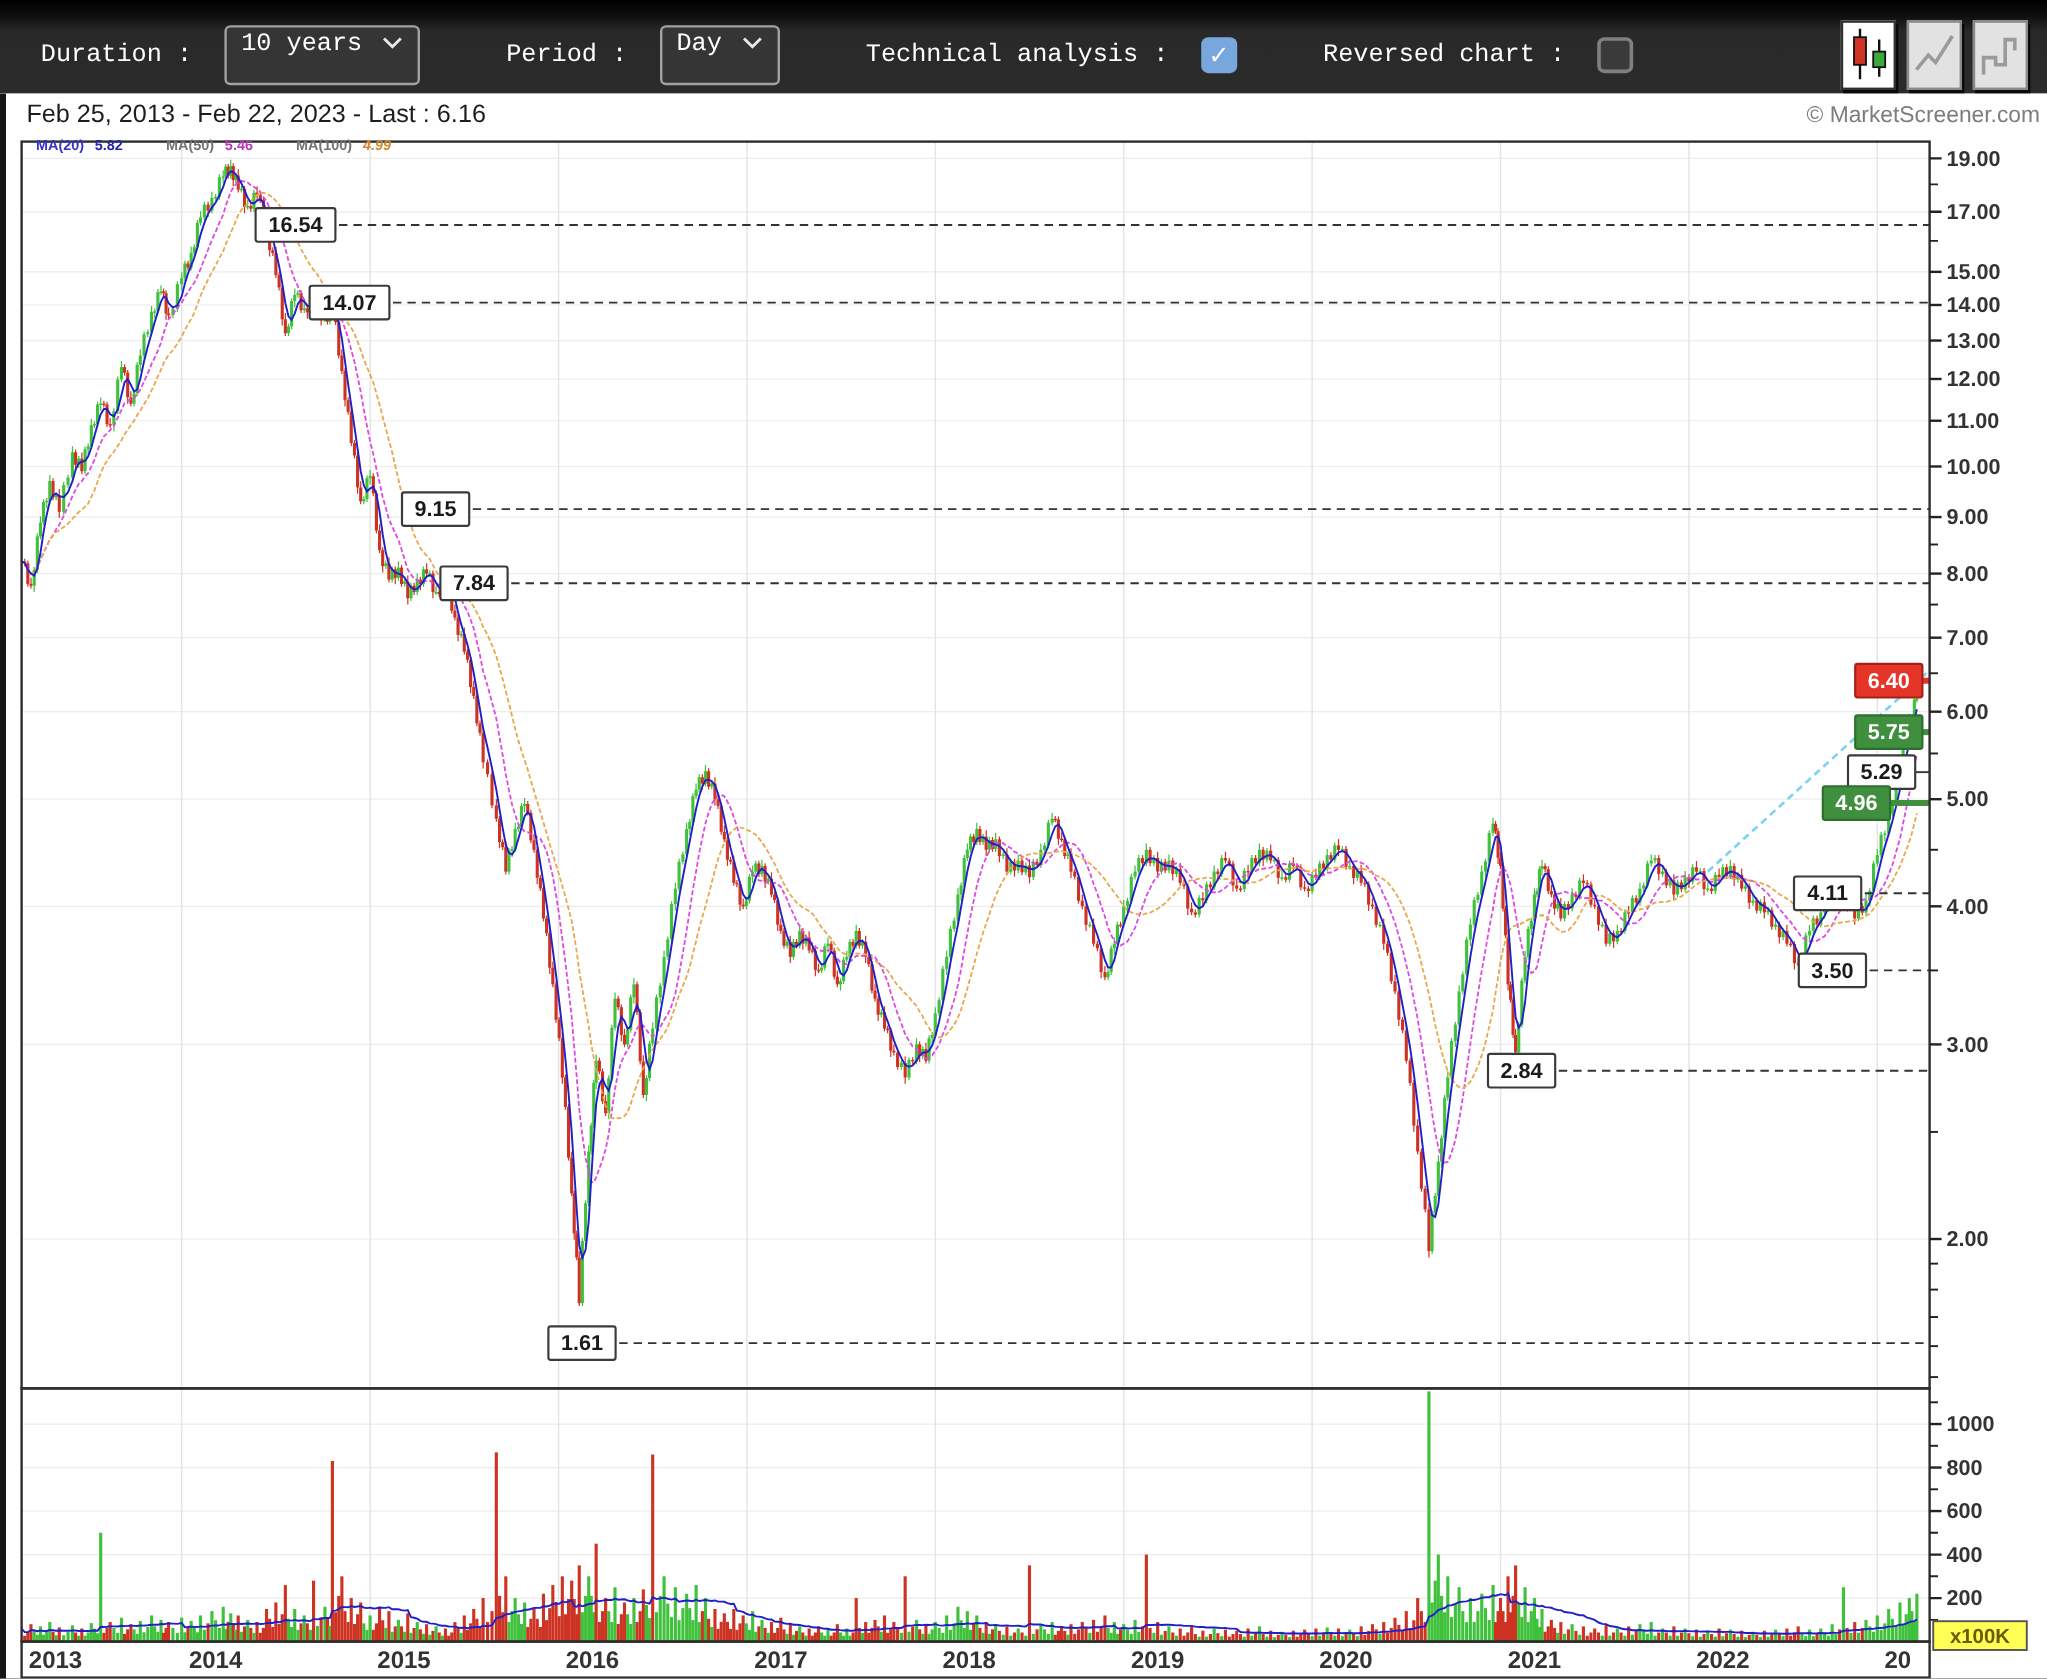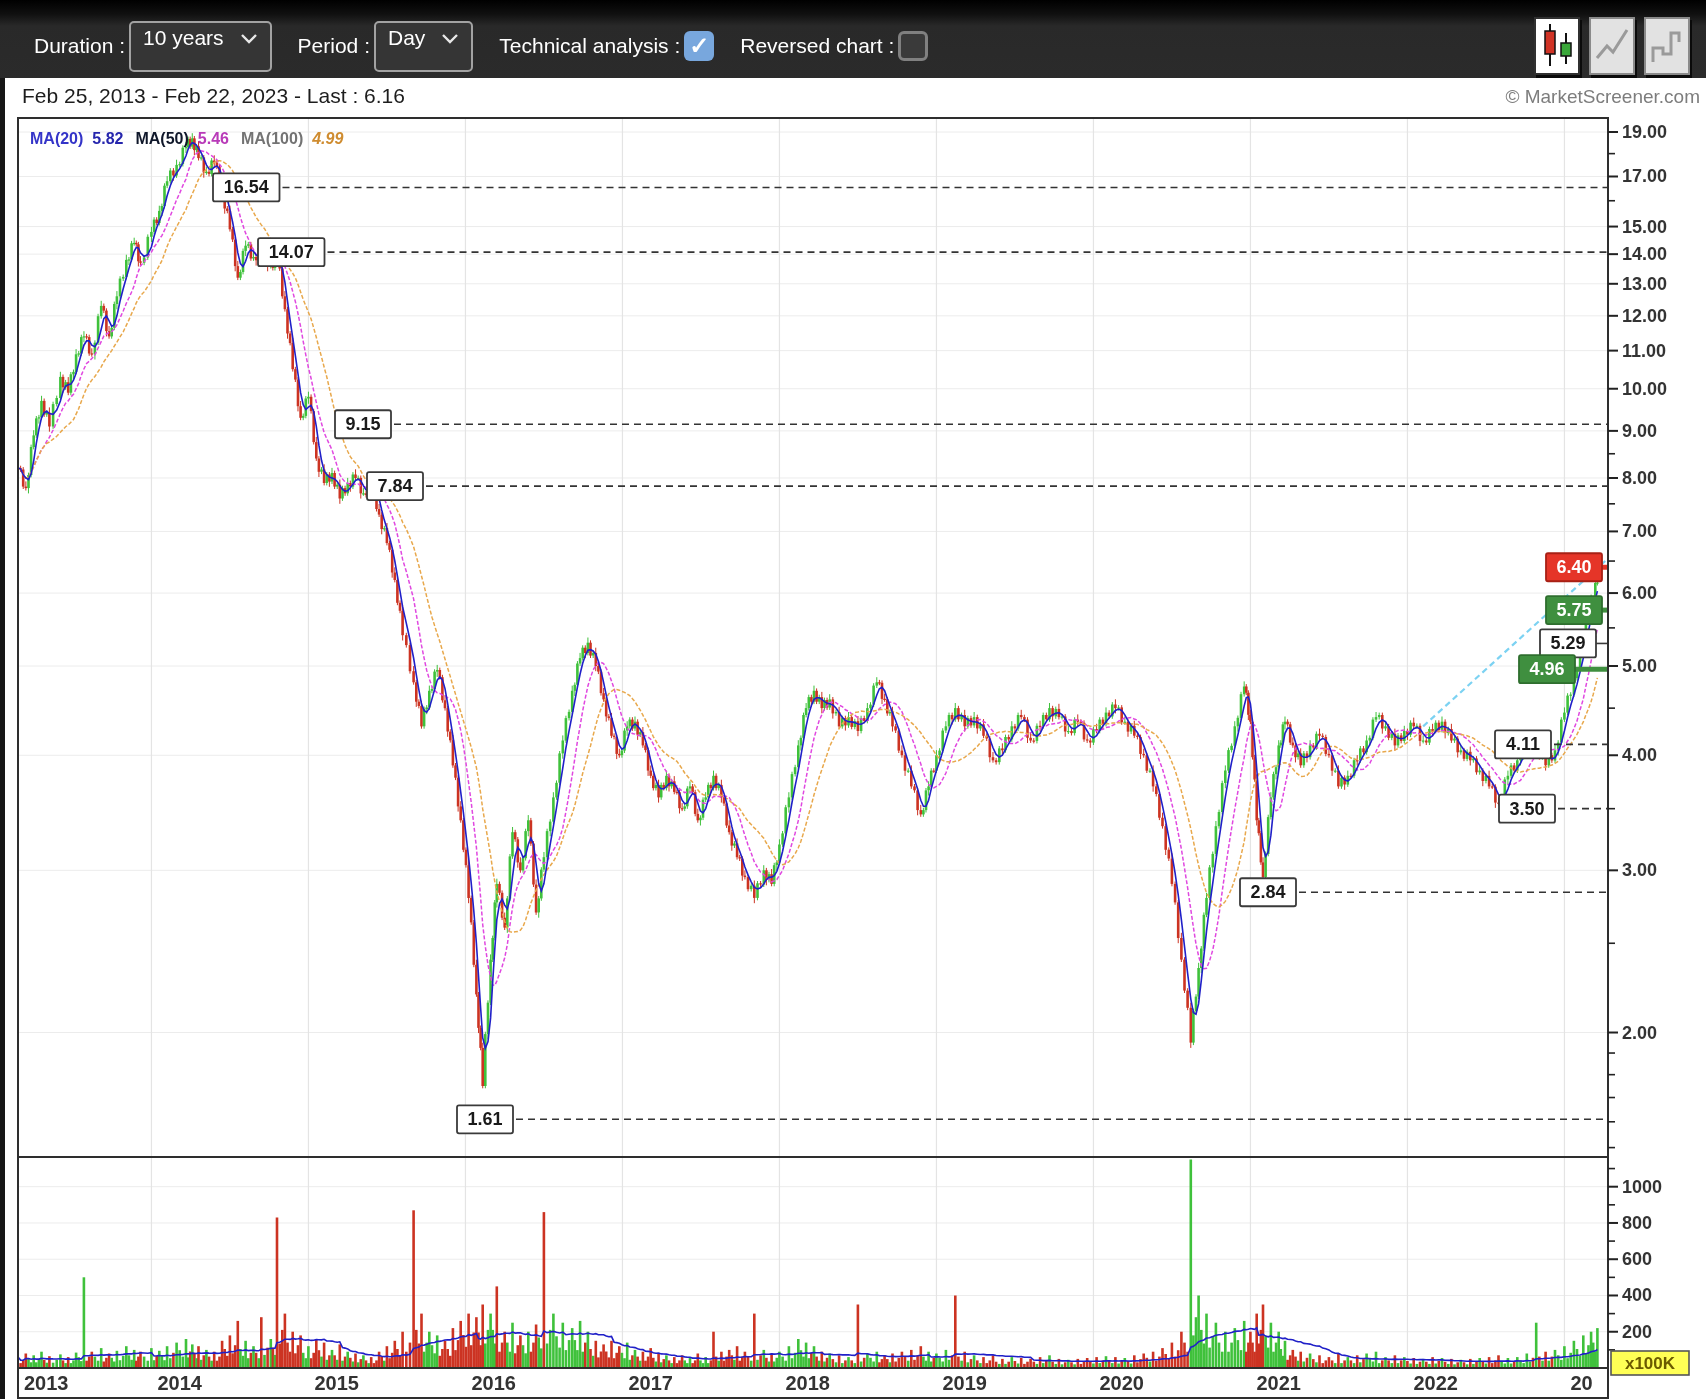--- a/index.html
+++ b/index.html
@@ -1,40 +1,40 @@
 <!DOCTYPE html>
 <html><head>
 <meta charset="utf-8">
 <style>
   html,body{margin:0;padding:0;background:#111;}
   .screen{position:relative;width:1706px;height:1399px;background:#fff;
     font-family:"Liberation Sans",sans-serif;overflow:hidden;}
   
   .toolbar{position:absolute;left:0;top:0;width:1706px;height:78px;box-sizing:border-box;
     background:linear-gradient(#000 0,#101010 14px,#292929 26px,#2b2b2b 100%);
-    display:flex;align-items:center;gap:4px;padding:14px 10px 0 34px;color:#fff;}
+    display:flex;align-items:center;gap:27px;padding:14px 10px 0 34px;color:#fff;font-family:Liberation Mono, monospace;}
   .tb-label{font-size:21px;color:#fff;white-space:nowrap;}
   .dd{display:flex;align-items:center;gap:16px;background:#353535;border:2px solid #a2a2a2;
     border-radius:5px;padding:3px 12px 20px 12px;font-size:21px;color:#fff;cursor:pointer;}
   .dd svg{margin-top:3px;}
   .chk{width:30px;height:30px;border-radius:6px;display:flex;align-items:center;
     justify-content:center;cursor:pointer;box-sizing:border-box;}
   .chk.on{background:#78a7dd;color:#fff;font-size:24px;font-weight:bold;}
   .chk.off{background:#3a3a3a;border:3px solid #808080;}
   .gap-lg{width:18px;}
   .icon-btns{margin-left:auto;display:flex;gap:9px;margin-right:6px;}
   .icon-btn{width:46px;height:58px;background:#e2e2e2;border:2px solid #8a8a8a;
     box-shadow:2px 3px 0 #0a0a0a;cursor:pointer;padding:0;display:flex;align-items:center;justify-content:center;}
   .icon-btn.active{background:#fff;border-color:#303030;}
   
   .chart-region{position:absolute;left:0;top:78px;width:1706px;height:1266px;background:#fff;}
   .left-edge{position:absolute;left:0;top:0;width:5px;height:1321px;background:#161616;}
   .hdr{position:absolute;left:22px;top:6px;font-size:21px;color:#1d1d1d;}
   .copyright{position:absolute;right:6px;top:8px;font-size:19px;color:#7d7d7d;}
-  .legend{position:absolute;left:30px;top:52px;display:flex;gap:12px;font-size:16px;font-weight:bold;}
+  .legend{position:absolute;left:30px;top:36px;display:flex;gap:36px;font-size:12px;font-weight:bold;}
   .legend .it{display:flex;gap:9px;}
   svg text{font-family:"Liberation Sans",sans-serif;}
 </style>
 </head>
 <body>
 
 <div class="screen">
 
   <div class="toolbar">
     <span class="tb-label">Duration :</span>
@@ -1944,21 +1944,21 @@
             <text x="1650" y="1291" text-anchor="middle" font-size="17" font-weight="bold" fill="#6b5a00">x100K</text>
           </g>
    </svg></div>
 
     <div class="legend">
       <span class="it">
         <span style="color: rgb(52, 52, 200);">MA(20)</span>
         <span style="color: rgb(38, 38, 173);">5.82</span>
       </span>
       <span class="it">
-        <span style="color: #0f172a;">MA(50)</span>
+        <span style="color: #737373;">MA(50)</span>
         <span style="color: rgb(184, 58, 184);">5.46</span>
       </span>
       <span class="it">
         <span style="color: #737373;">MA(100)</span>
         <span style="color: rgb(207, 140, 48); font-style: italic;">4.99</span>
       </span>
     </div>
   </div>
 </div>
 

